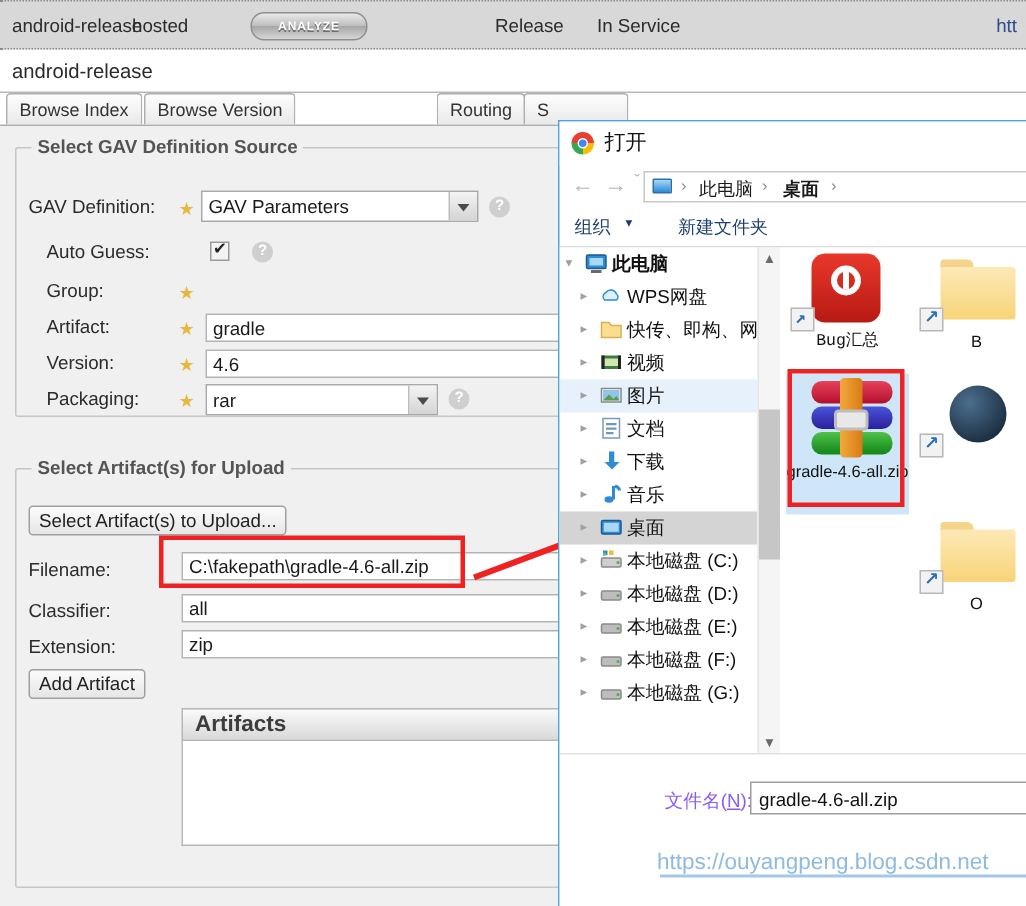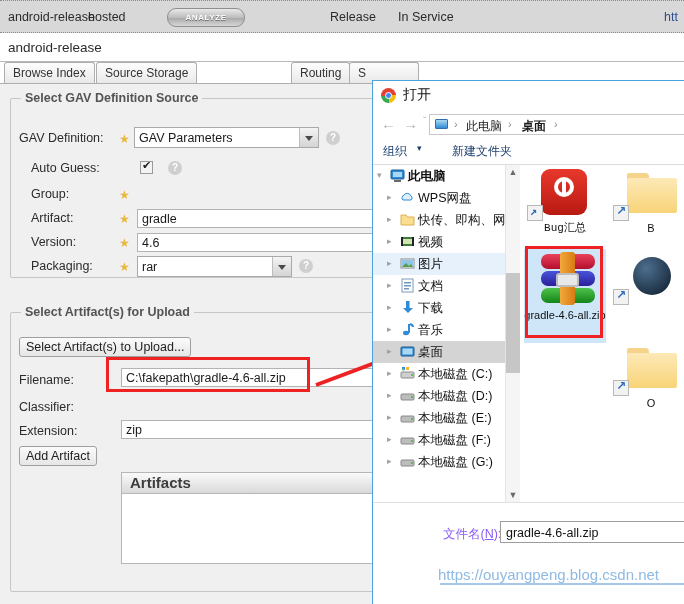--- a/index.html
+++ b/index.html
@@ -219,21 +219,21 @@
     <div class="cell" style="left:398px;">In Service</div>
     <div class="repo-url">htt</div>
   </div>
 
   <div class="page-title">
     <span>android-release</span>
   </div>
 
   <div class="tabstrip">
     <div class="tab" style="left:4px;">Browse Index</div>
-    <div class="tab" style="left:96px;">Source Storage</div>
+    <div class="tab" style="left:96px;">Browse Version</div>
     <div class="tab" style="left:291px;">Routing</div>
     <div class="tab" style="left:349px;width:70px;">S</div>
   </div>
   <div class="tabstrip-line"></div>
 
   <div class="content">
 
     <div class="fieldset" style="left:10px;top:14px;width:370px;height:180px;">
       <div class="legend">Select GAV Definition Source</div>
 
@@ -271,20 +271,21 @@
 
     <div class="fieldset" style="left:10px;top:228px;width:370px;height:280px;">
       <div class="legend">Select Artifact(s) for Upload</div>
 
       <div class="btn" style="left:8px;top:24px;">Select Artifact(s) to Upload...</div>
 
       <div class="flabel" style="left:8px;top:60px;">Filename:</div>
       <div class="inp" style="left:110px;top:55px;width:260px;">C:\fakepath\gradle-4.6-all.zip</div>
 
       <div class="flabel" style="left:8px;top:87px;">Classifier:</div>
+      <div class="inp" style="left:110px;top:83px;width:260px;">all</div>
 
       <div class="flabel" style="left:8px;top:111px;">Extension:</div>
       <div class="inp" style="left:110px;top:107px;width:260px;">zip</div>
 
       <div class="btn" style="left:8px;top:133px;">Add Artifact</div>
 
       <div class="grid-hdr" style="left:110px;top:159px;width:260px;">Artifacts</div>
       <div class="grid-body" style="left:110px;top:181px;width:260px;height:70px;"></div>
     </div>
 

